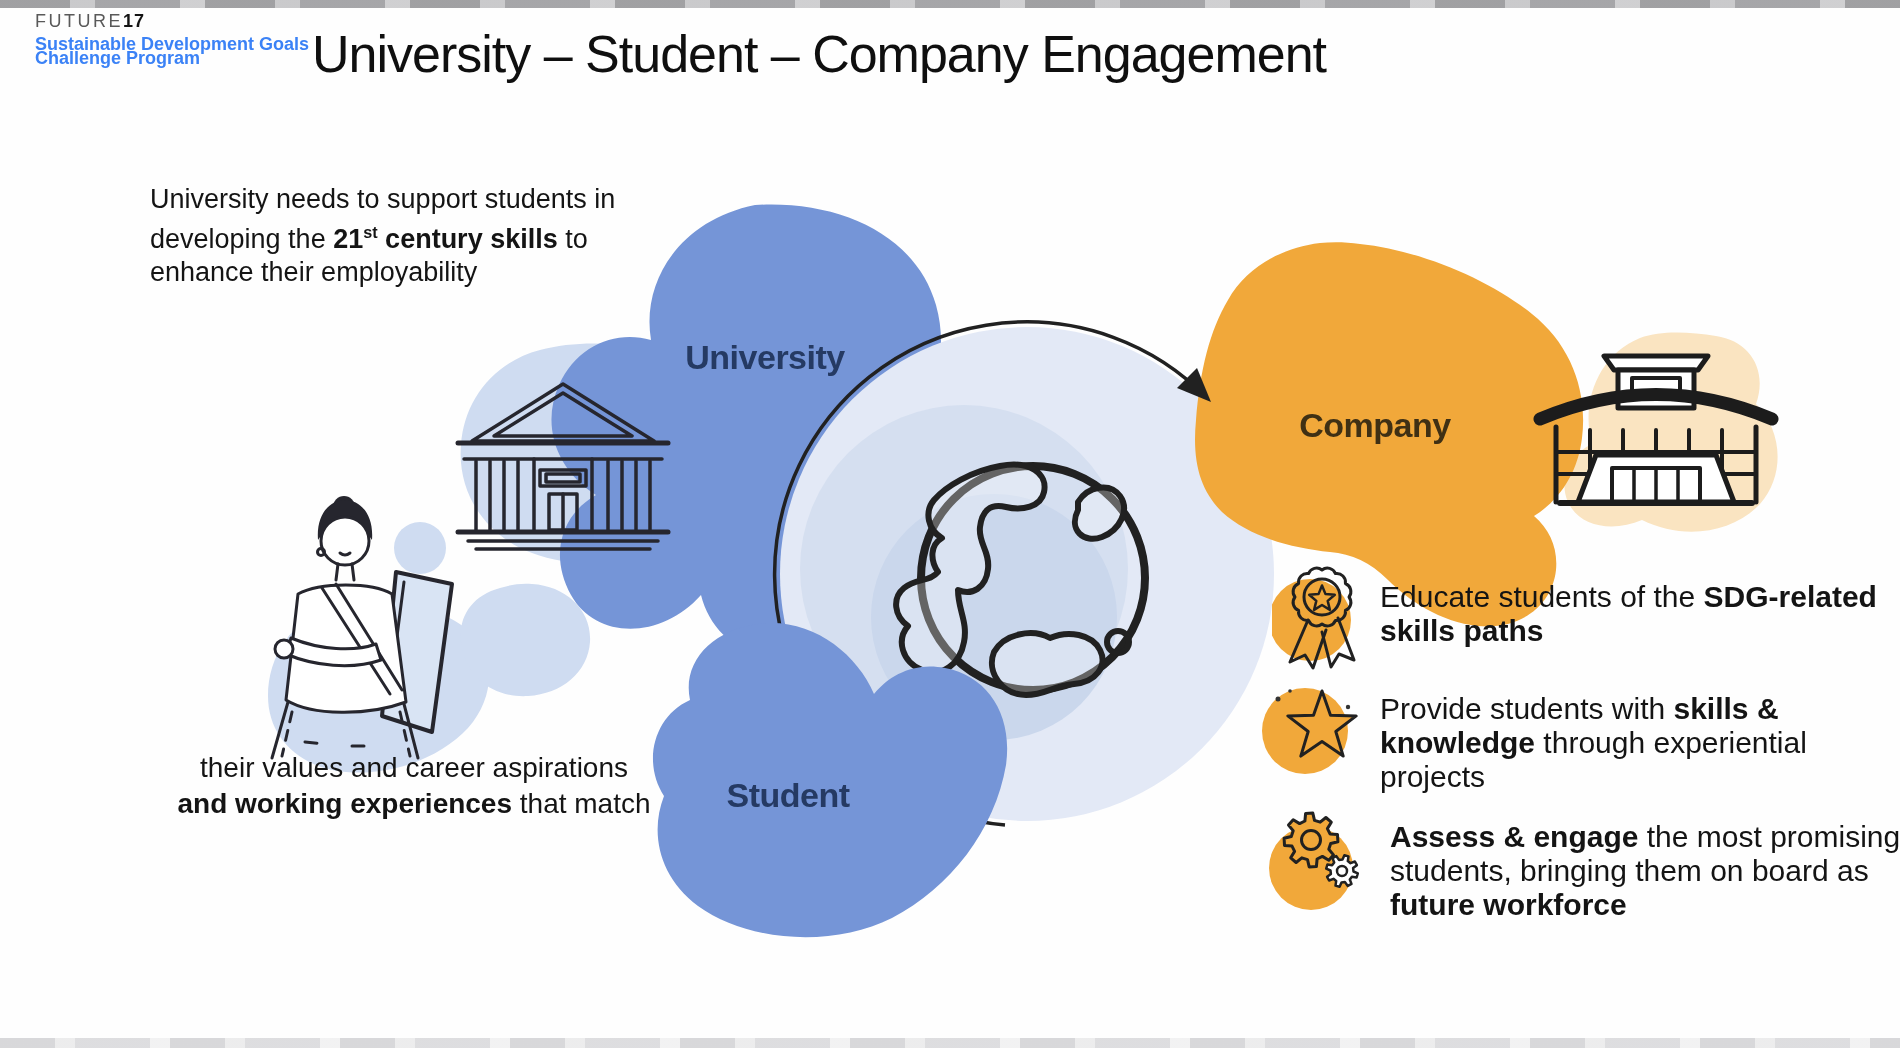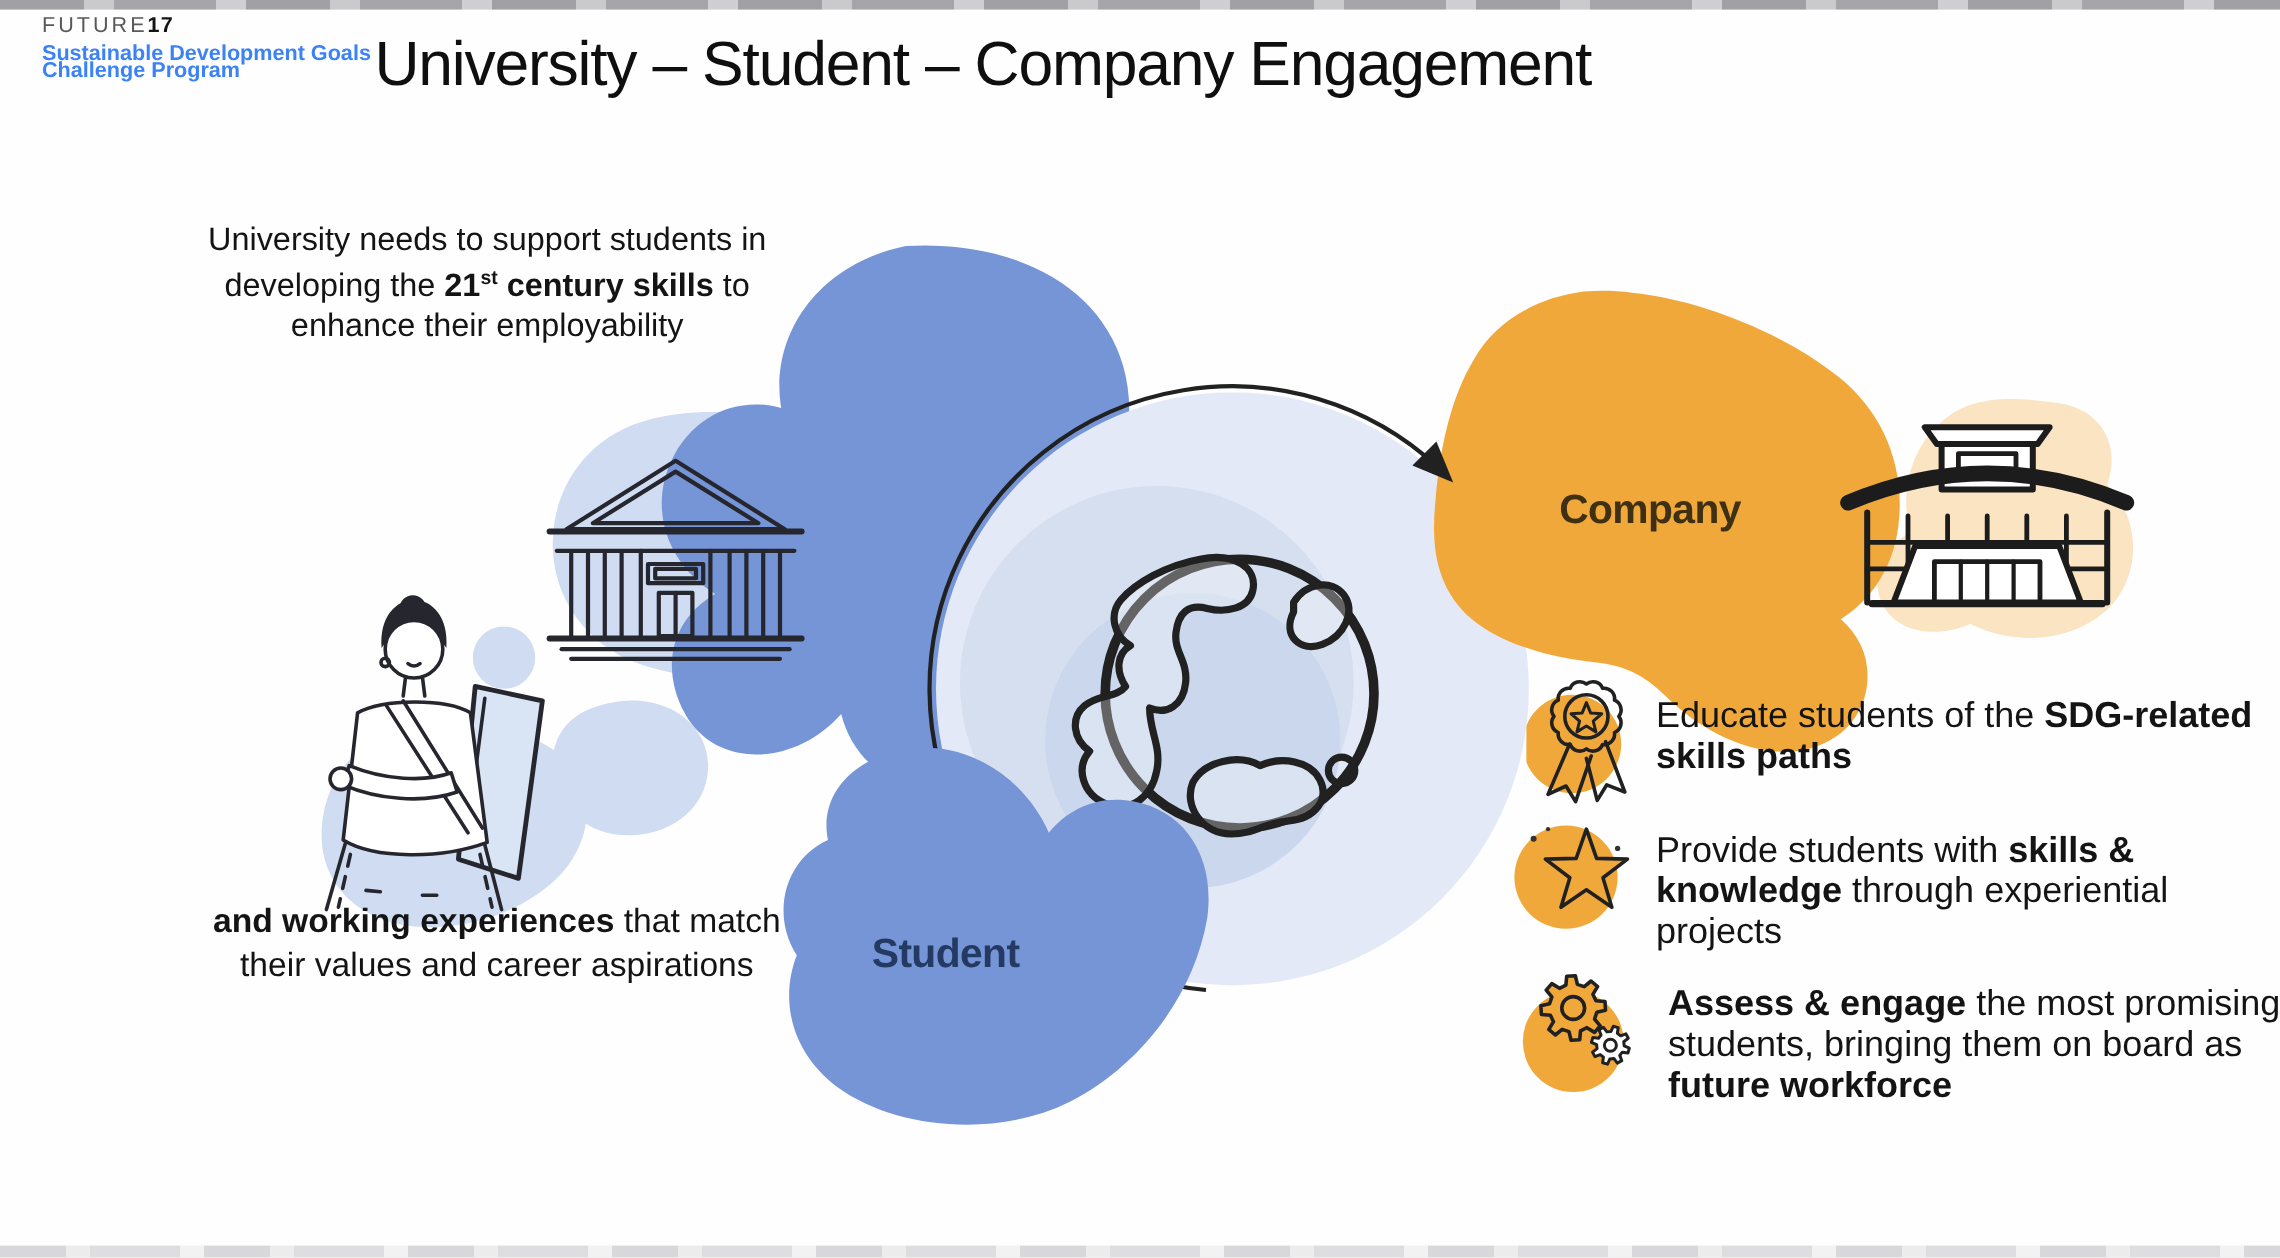--- a/index.html
+++ b/index.html
@@ -16,21 +16,21 @@
   .abs{position:absolute;}
   
   #logo{left:35px;top:12px;line-height:1;}
   #brand{font-size:18px;letter-spacing:2.5px;color:#595959;white-space:nowrap;}
   #brand .bold{font-weight:bold;color:#141414;letter-spacing:1px;}
   #tagline{margin-top:7px;font-size:18px;font-weight:bold;color:#3b82f6;line-height:14px;}
   
   #title{left:312px;top:24px;font-size:52px;letter-spacing:-1px;color:#0f0f0f;white-space:nowrap;}
   
   .note{font-size:27px;line-height:33px;}
-  #left-note{left:150px;top:183px;width:512px;text-align:center;}
+  #left-note{left:150px;top:183px;width:512px;text-align:left;}
   #student-note{left:168px;top:750px;width:492px;text-align:center;font-size:28px;line-height:36px;}
   
   .node-label{font-weight:bold;font-size:34px;letter-spacing:-0.5px;text-align:center;color:var(--navy);}
   #label-university{left:640px;top:338px;width:250px;}
   #label-student{left:703px;top:776px;width:170px;}
   #label-company{left:1290px;top:406px;width:170px;color:var(--company-label);}
   
   .bullet-row{position:absolute;}
   .bicon{position:absolute;left:0;top:0;}
   .btext{position:absolute;font-size:30px;line-height:34px;width:540px;}
@@ -145,26 +145,27 @@
   </div>
 
   <div id="title" class="abs">University – Student – Company Engagement</div>
 
   <div id="left-note" class="abs note">
       <div class="rt-line"><span>University needs to support students in</span></div>
       <div class="rt-line"><span>developing the </span><span class="b">21</span><span class="b sup">st</span><span class="b"> century skills</span><span> to</span></div>
       <div class="rt-line"><span>enhance their employability</span></div>
     </div>
 
+  <div id="label-university" class="abs node-label">University</div>
   <div id="label-student" class="abs node-label">Student</div>
   <div id="label-company" class="abs node-label">Company</div>
 
   <div id="student-note" class="abs note">
+      <div class="rt-line"><span>their values and career aspirations</span></div>
       <div class="rt-line"><span class="b">and working experiences</span><span> that match</span></div>
-      <div class="rt-line"><span>their values and career aspirations</span></div>
     </div>
 
   <div id="bullet-1" class="bullet-row">
     <svg class="bicon" width="100" height="115" viewBox="0 0 100 115">
       <circle cx="38" cy="64" r="41" style="fill:var(--orange)"></circle>
       <g fill="none" style="stroke:var(--ink)" stroke-width="3" stroke-linecap="round" stroke-linejoin="round">
         <path d="M 36,64 L 18,106 L 33,99 L 41,112 L 54,74"></path>
         <path d="M 66,62 L 82,104 L 67,98 L 59,111 L 50,76"></path>
         <path id="rosette-scallop" d="M 50.0 14.0 A 8.7 8.7 0 0 1 63.5 17.6 A 8.7 8.7 0 0 1 73.4 27.5 A 8.7 8.7 0 0 1 77.0 41.0 A 8.7 8.7 0 0 1 73.4 54.5 A 8.7 8.7 0 0 1 63.5 64.4 A 8.7 8.7 0 0 1 50.0 68.0 A 8.7 8.7 0 0 1 36.5 64.4 A 8.7 8.7 0 0 1 26.6 54.5 A 8.7 8.7 0 0 1 23.0 41.0 A 8.7 8.7 0 0 1 26.6 27.5 A 8.7 8.7 0 0 1 36.5 17.6 A 8.7 8.7 0 0 1 50.0 14.0 Z"></path>
         <circle cx="50" cy="41" r="18"></circle>

